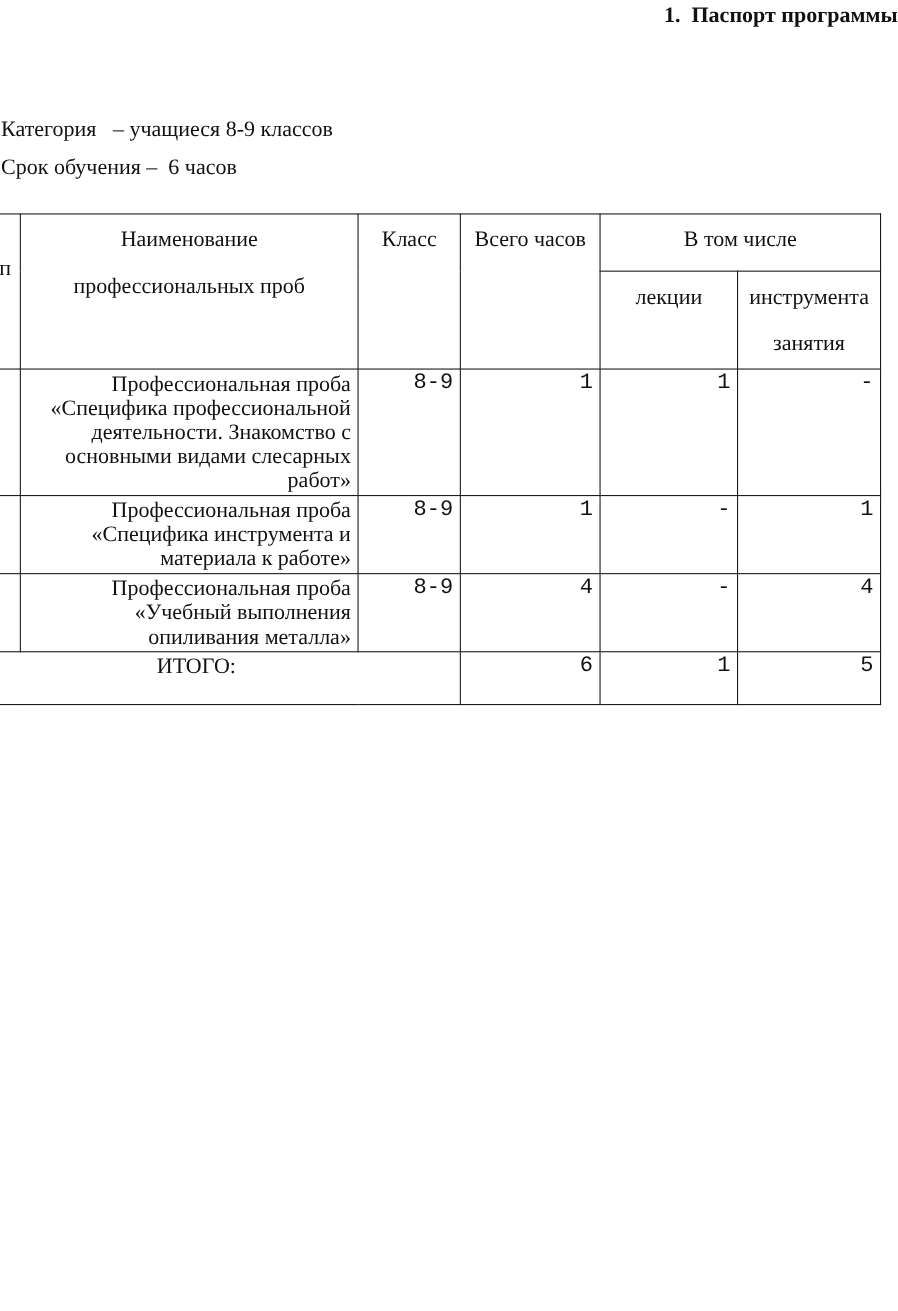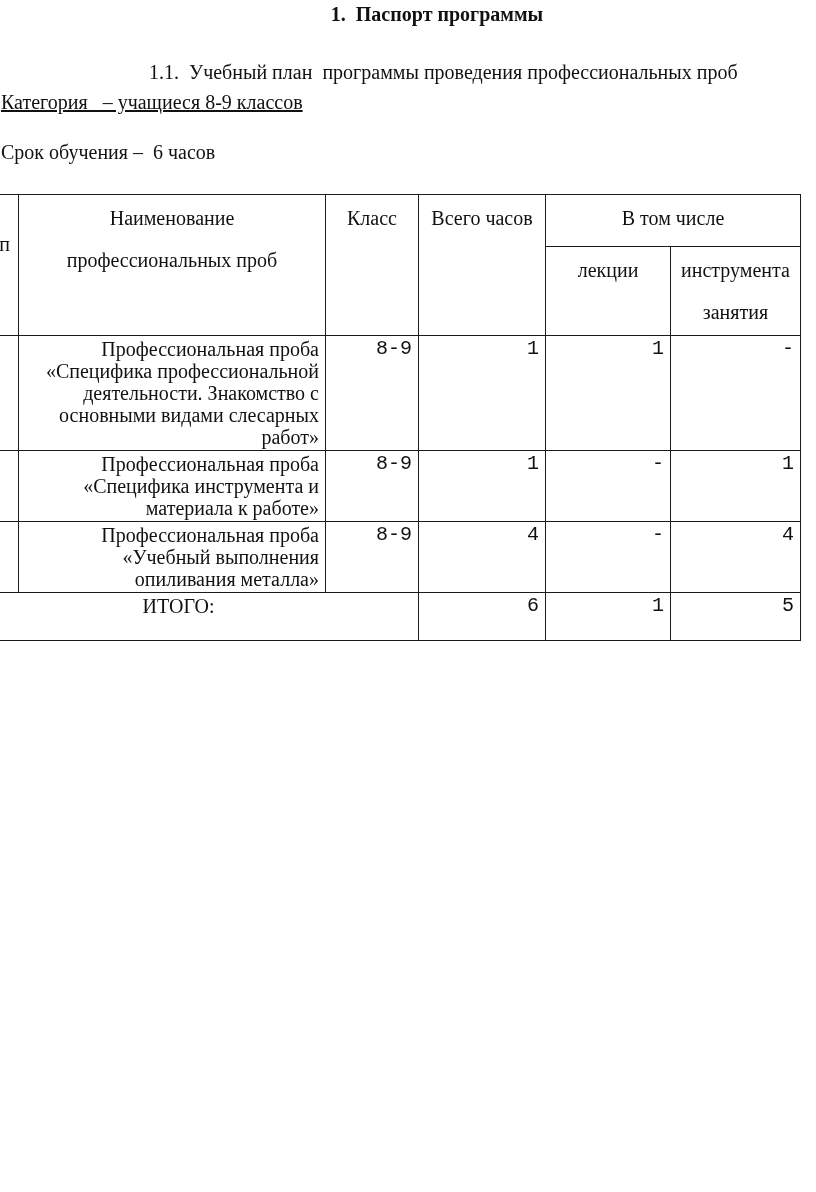--- a/index.html
+++ b/index.html
@@ -10,24 +10,24 @@
     background: #ffffff;
     overflow: hidden;
     font-family: "Liberation Serif", "DejaVu Serif", serif;
     color: #111111;
     font-size: 20px;
   }
   .line { position: absolute; white-space: pre-wrap; line-height: 24px; }
   .doc-title {
     top: 2px; left: 0; width: 816px;
     padding-left: 58px; box-sizing: border-box;
-    text-align: center; font-weight: bold;
+    text-align: right; font-weight: bold;
   }
   .subtitle { top: 60px; left: 149px; }
-  .category-line { top: 90px; left: 1px; text-decoration: underline; }
+  .category-line { top: 106px; left: 1px; }
   .duration-line { top: 140px; left: 1px; }
 
   table.curriculum {
     position: absolute;
     left: -62px;
     top: 194px;
     border-collapse: collapse;
     table-layout: fixed;
     width: 862px;
     font-size: 20px;
@@ -56,21 +56,20 @@
     line-height: 22px;
   }
   .total-label { text-align: center; }
 </style>
 </head>
 <body>
 
 <div class="page">
 
   <div class="line doc-title">1.  Паспорт программы</div>
-  <div class="line subtitle">1.1.  Учебный план  программы проведения профессиональных проб</div>
   <div class="line category-line">Категория   – учащиеся 8-9 классов</div>
   <div class="line duration-line">Срок обучения –  6 часов</div>
 
   <table class="curriculum">
     <colgroup>
       <col style="width:80px">
       <col style="width:307px">
       <col style="width:93px">
       <col style="width:127px">
       <col style="width:125px">

